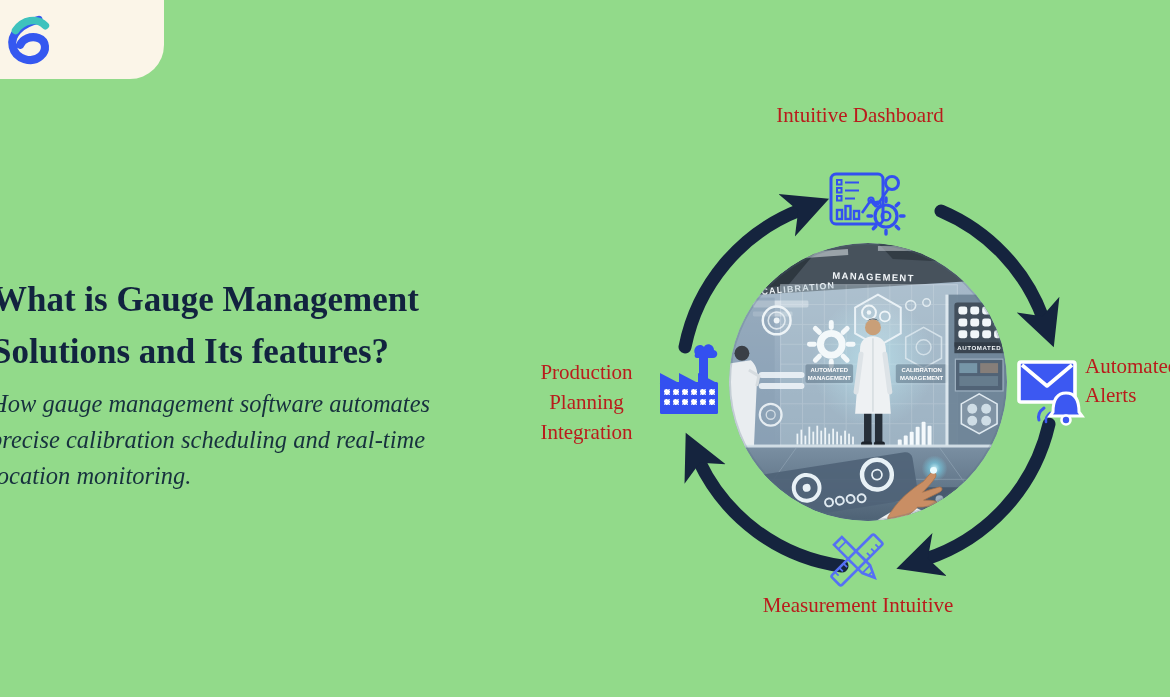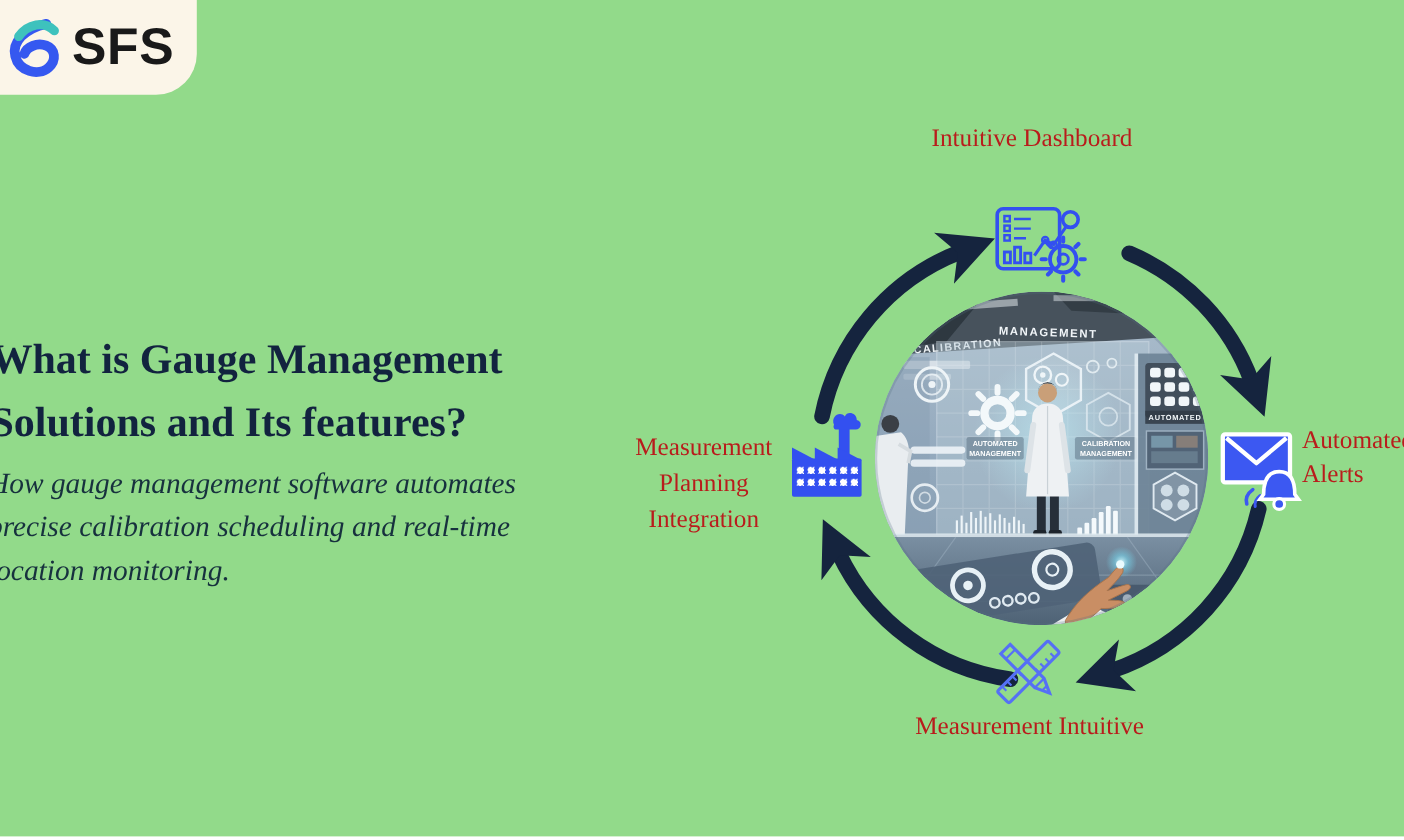--- a/index.html
+++ b/index.html
@@ -39,21 +39,20 @@
   svg{display:block;}
 </style>
 </head>
 <body>
 
 <div class="abs logo-badge">
   <svg width="46" height="56" viewBox="0 0 48 56">
     <path d="M34,7 C15,11 4,23 7,35 C10,48 27,53 36,45 C43,39 42,29 34,26 C26,23 17,27 15,33" fill="none" stroke="#3558f0" stroke-width="8.5" stroke-linecap="round"></path>
     <path d="M10,18 C18,7 32,4 41,13" fill="none" stroke="#3ec2bd" stroke-width="8" stroke-linecap="round"></path>
   </svg>
-  <span class="logo-text">SFS</span>
 </div>
 
 <h1 class="abs hero-title" style="margin:0;">What is Gauge Management Solutions and Its features?</h1>
 <p class="abs hero-subtitle" style="margin:0;">How gauge management software automates precise calibration scheduling and real-time location monitoring.</p>
 
 <svg class="abs" style="left:0;top:0;" width="1170" height="700" viewBox="0 0 1170 700">
   <defs>
     <marker id="ah" markerUnits="strokeWidth" markerWidth="4" markerHeight="3.8" refX="1.1" refY="1.9" orient="auto">
       <path d="M0,0.15 L3.5,1.9 L0,3.65 L0.95,1.9 Z" fill="#15243e"></path>
     </marker>
@@ -353,15 +352,15 @@
       <rect x="24" y="57" width="6" height="6"></rect>
       <rect x="33" y="57" width="6" height="6"></rect>
       <rect x="42" y="57" width="6" height="6"></rect>
       <rect x="51" y="57" width="6" height="6"></rect>
   </g>
 </svg>
 
 <div class="abs feature-label label-top">Intuitive Dashboard</div>
 <div class="abs feature-label label-right">Automated Email Alerts</div>
 <div class="abs feature-label label-bottom">Measurement Intuitive</div>
-<div class="abs feature-label label-left">Measurement Planning Integration</div>
+<div class="abs feature-label label-left">Production Planning Integration</div>
 
 <div class="abs bottom-strip"></div>
 
 </body></html>

